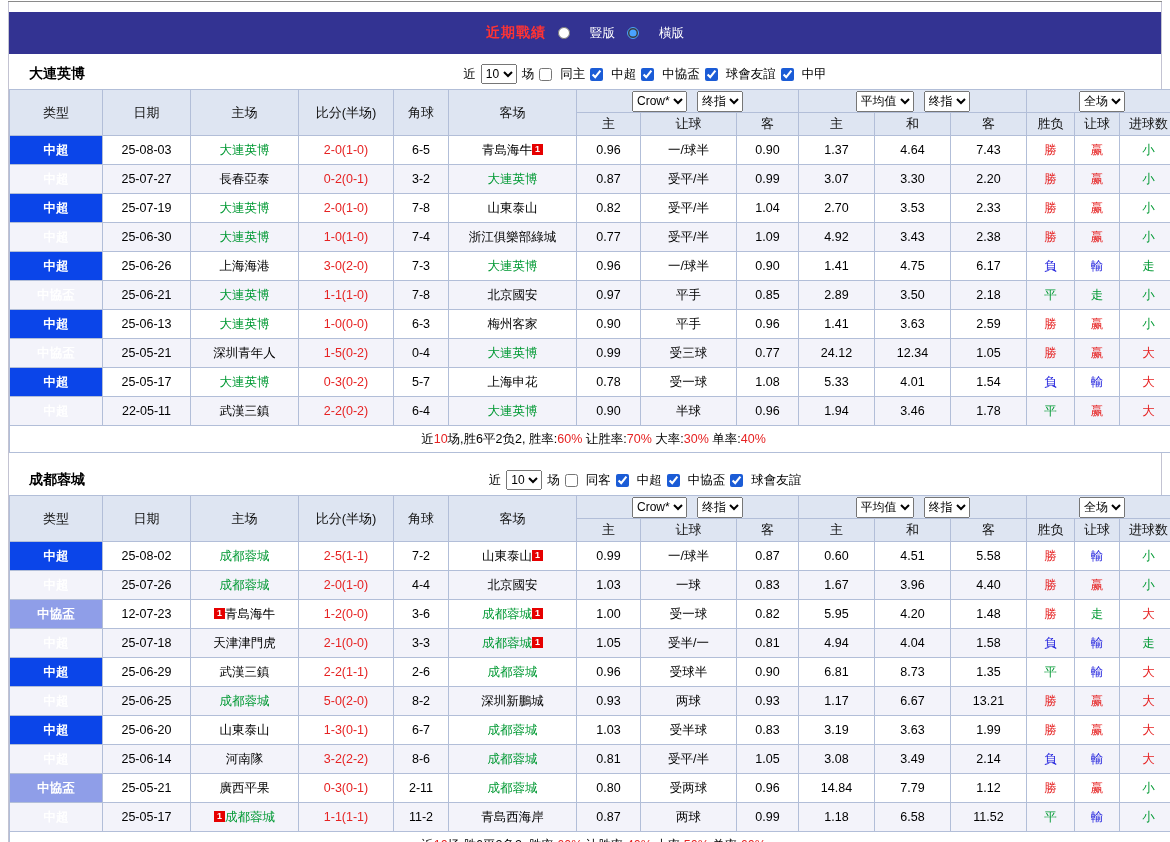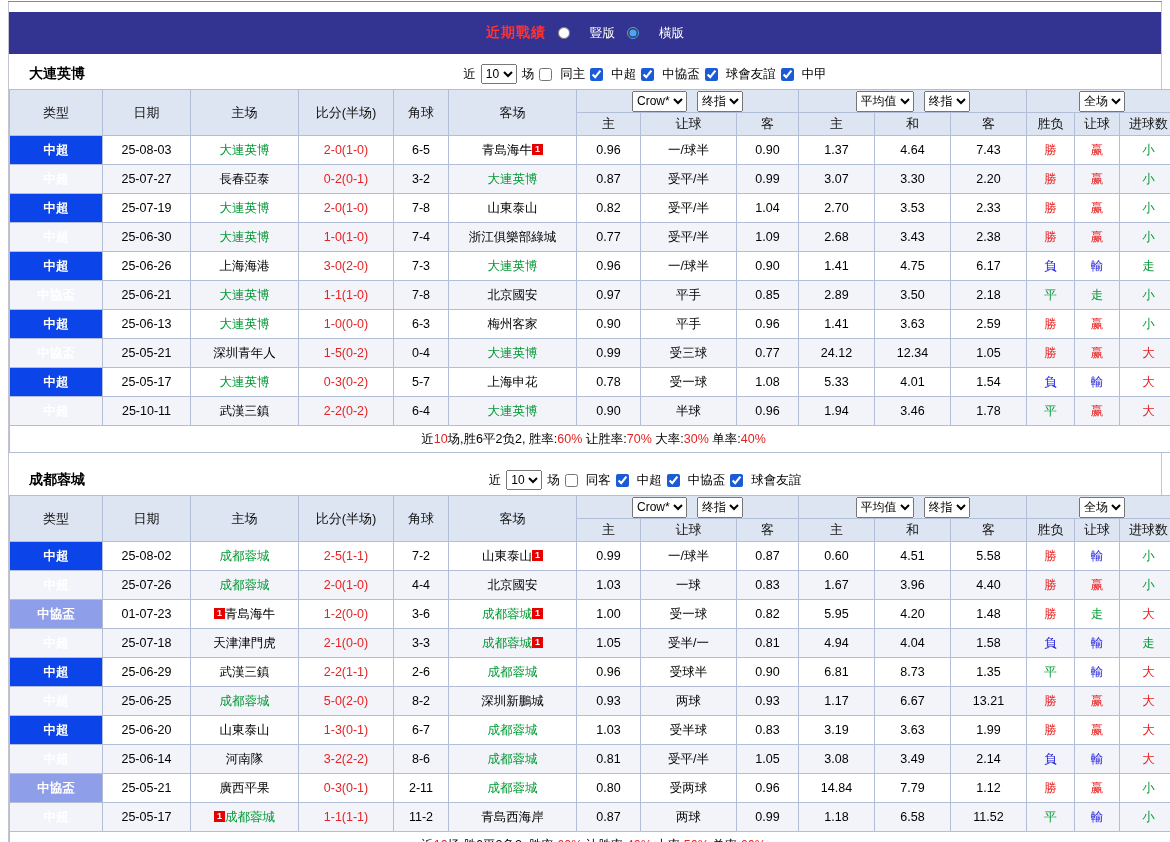--- a/index.html
+++ b/index.html
@@ -188,21 +188,21 @@
           <tr class="alt">
             <td class="league super">中超</td>
             <td>25-06-30</td>
             <td class="team-cell"><span class="tname hl">大連英博</span></td>
             <td class="score">1-0(1-0)</td>
             <td>7-4</td>
             <td class="team-cell"><span class="tname">浙江俱樂部綠城</span></td>
             <td>0.77</td>
             <td>受平/半</td>
             <td>1.09</td>
-            <td>2.68</td>
+            <td>4.92</td>
             <td>3.43</td>
             <td>2.38</td>
             <td><span class="res r">勝</span></td>
             <td><span class="res r">赢</span></td>
             <td><span class="res g">小</span></td>
           </tr>
           <tr>
             <td class="league super">中超</td>
             <td>25-06-26</td>
             <td class="team-cell"><span class="tname">上海海港</span></td>
@@ -282,21 +282,21 @@
             <td>1.08</td>
             <td>5.33</td>
             <td>4.01</td>
             <td>1.54</td>
             <td><span class="res b">負</span></td>
             <td><span class="res b">輸</span></td>
             <td><span class="res r">大</span></td>
           </tr>
           <tr class="alt">
             <td class="league super">中超</td>
-            <td>25-10-11</td>
+            <td>22-05-11</td>
             <td class="team-cell"><span class="tname">武漢三鎮</span></td>
             <td class="score">2-2(0-2)</td>
             <td>6-4</td>
             <td class="team-cell"><span class="tname hl">大連英博</span></td>
             <td>0.90</td>
             <td>半球</td>
             <td>0.96</td>
             <td>1.94</td>
             <td>3.46</td>
             <td>1.78</td>
@@ -418,21 +418,21 @@
             <td>0.83</td>
             <td>1.67</td>
             <td>3.96</td>
             <td>4.40</td>
             <td><span class="res r">勝</span></td>
             <td><span class="res r">赢</span></td>
             <td><span class="res g">小</span></td>
           </tr>
           <tr>
             <td class="league cup">中協盃</td>
-            <td>01-07-23</td>
+            <td>12-07-23</td>
             <td class="team-cell"><span class="badge">1</span><span class="tname">青島海牛</span></td>
             <td class="score">1-2(0-0)</td>
             <td>3-6</td>
             <td class="team-cell"><span class="tname hl">成都蓉城</span><span class="badge">1</span></td>
             <td>1.00</td>
             <td>受一球</td>
             <td>0.82</td>
             <td>5.95</td>
             <td>4.20</td>
             <td>1.48</td>

